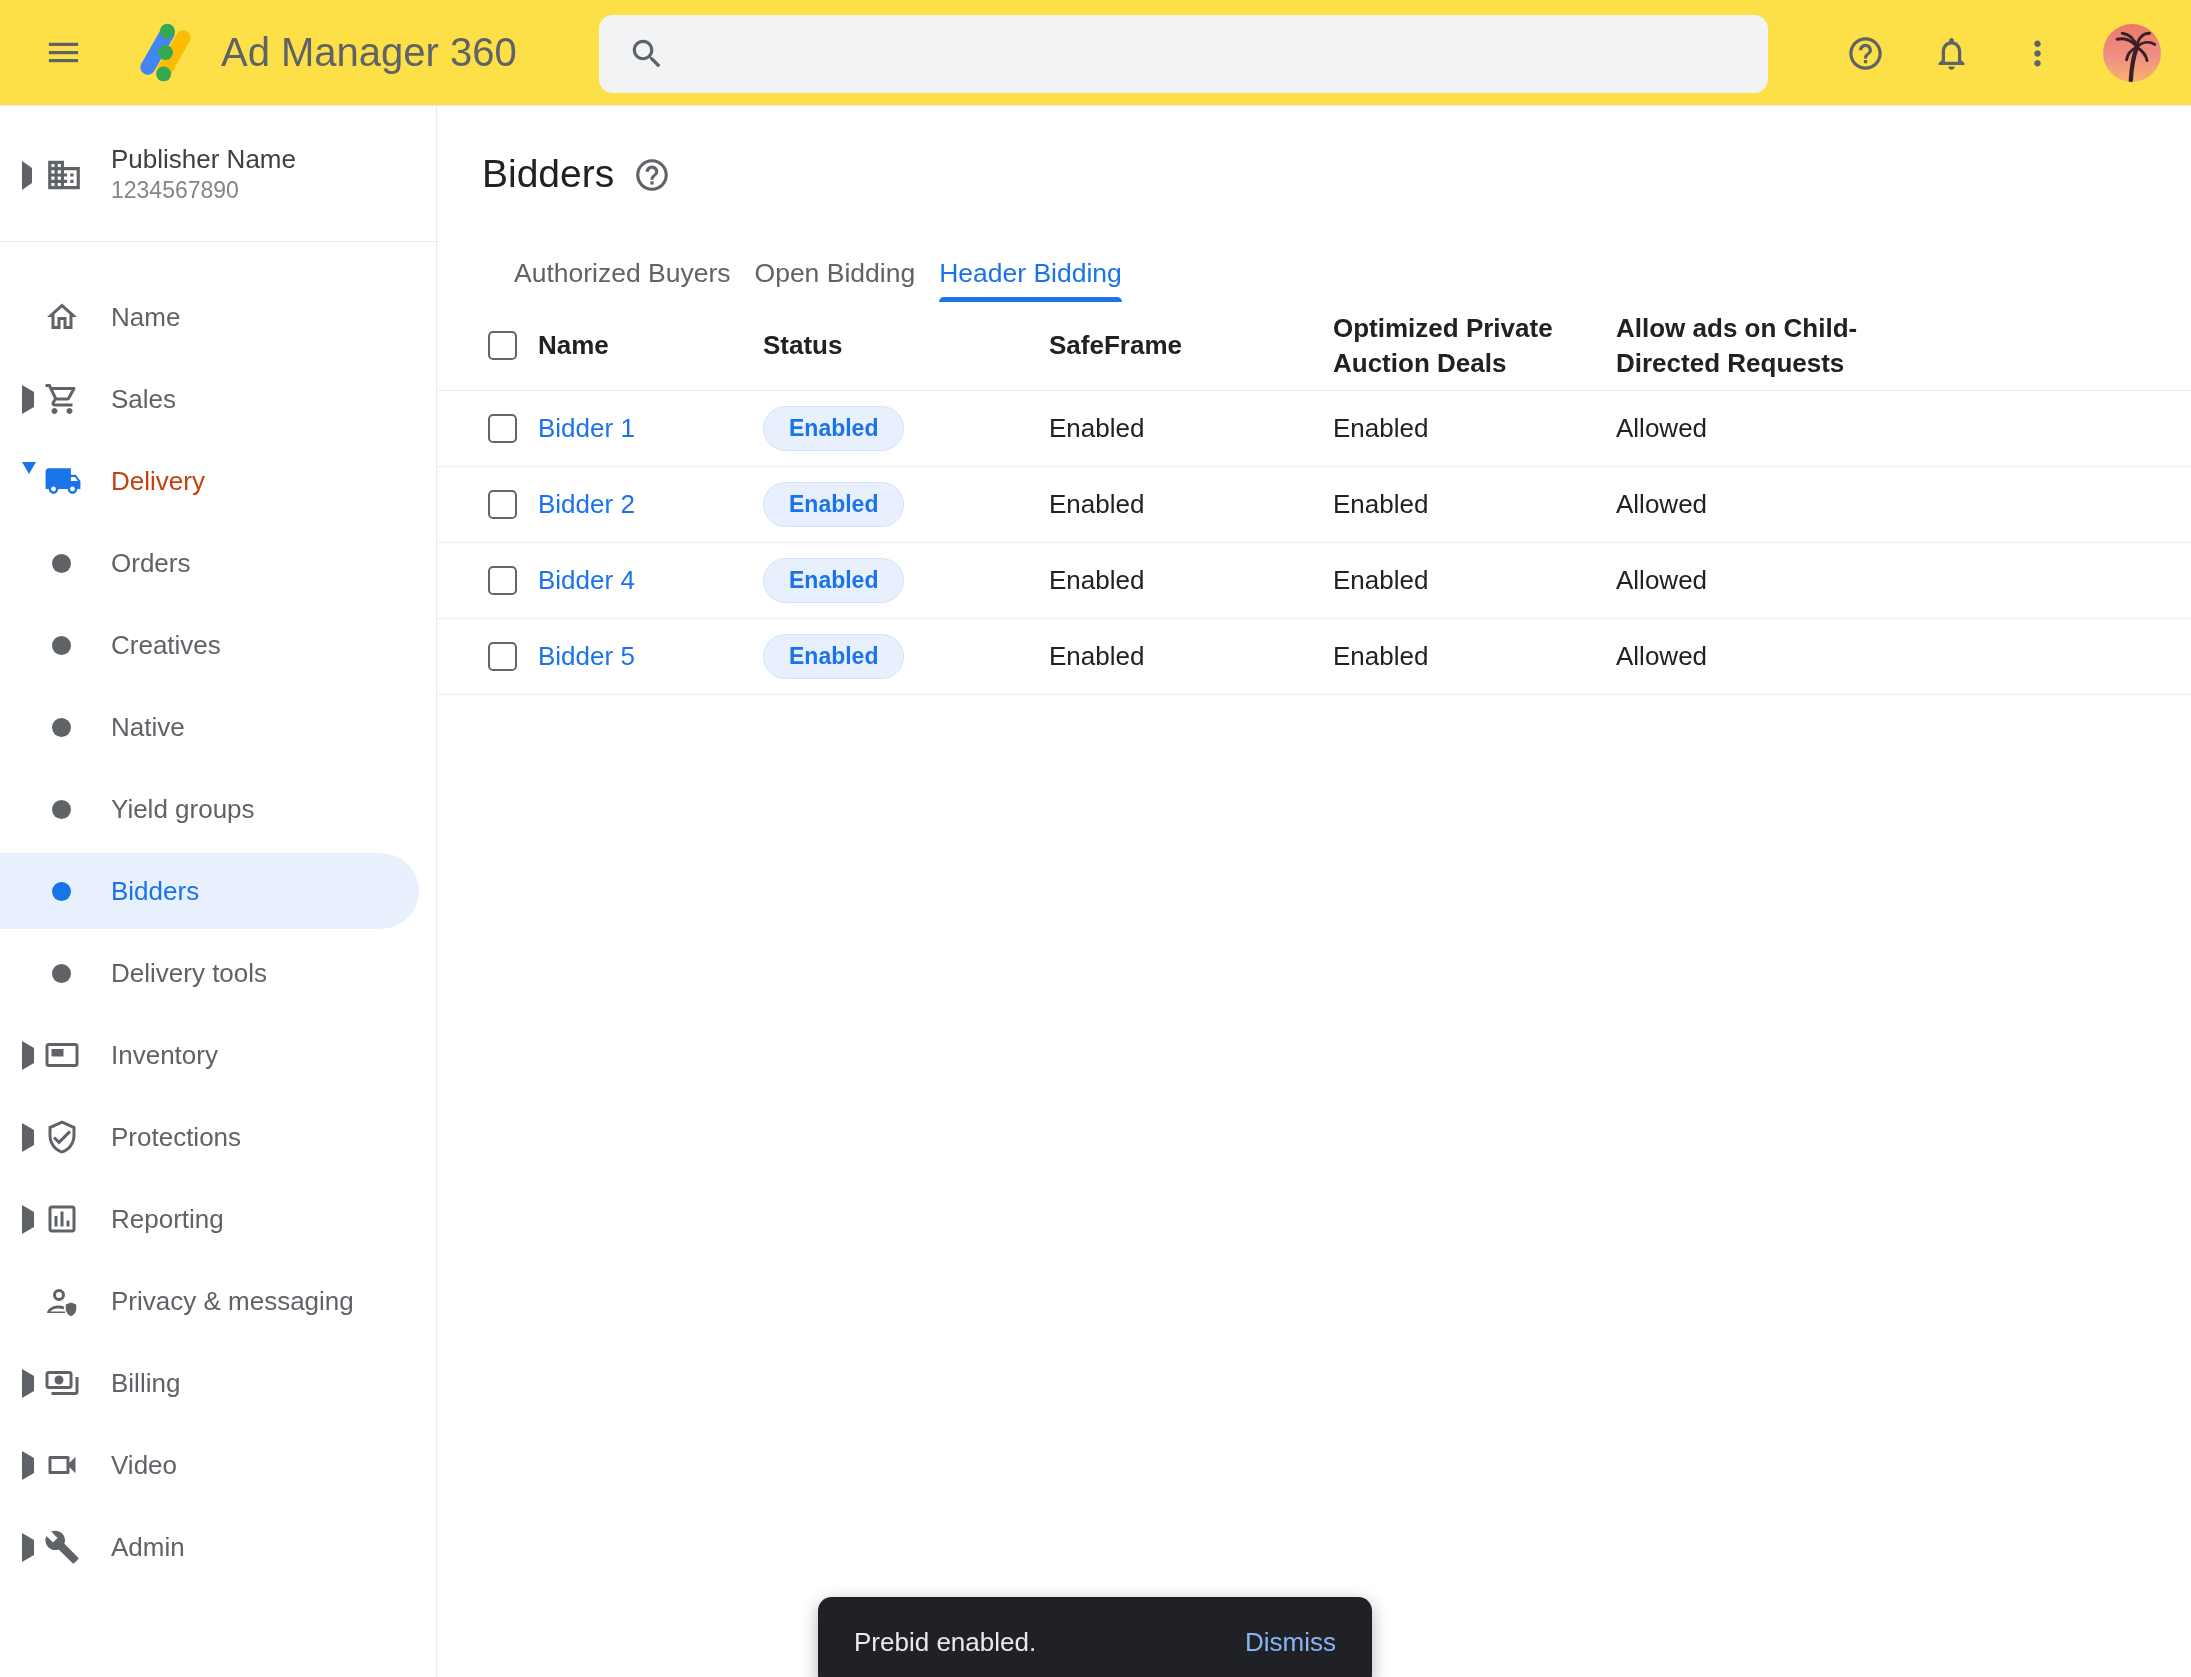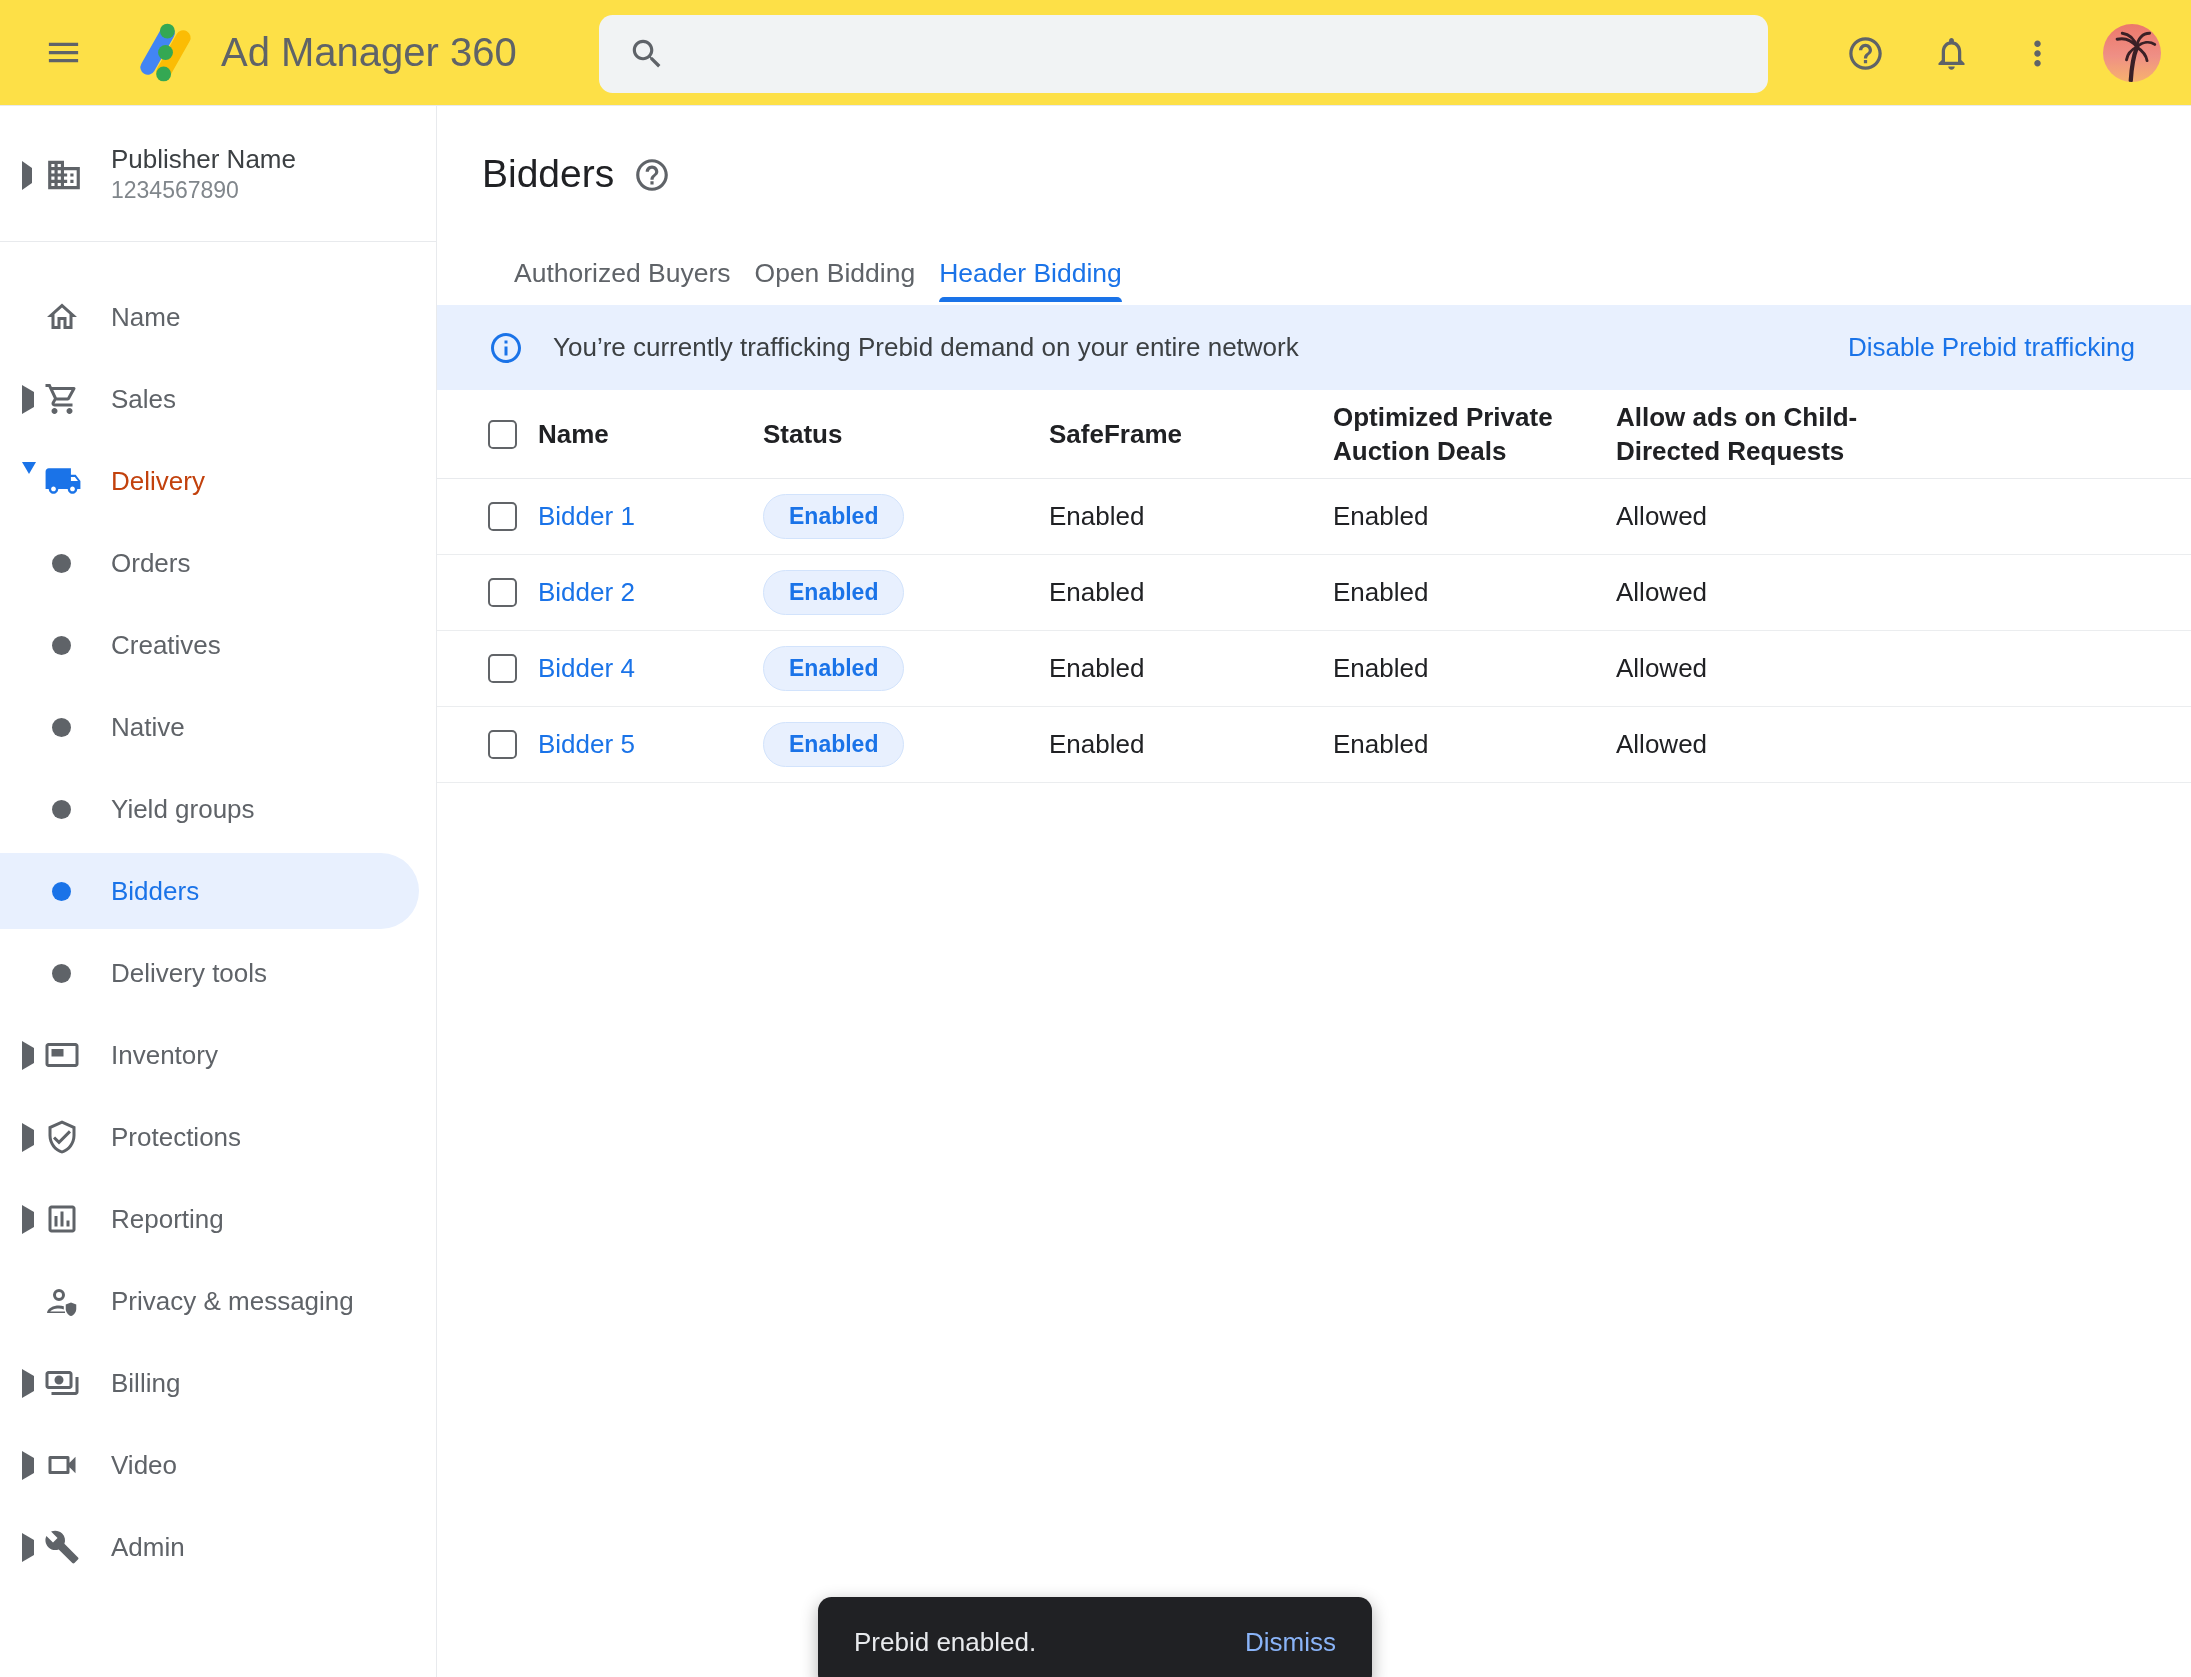--- a/index.html
+++ b/index.html
@@ -337,30 +337,20 @@
             </svg>
         </span>
       </div>
 
       <div class="tabs">
         <div class="tab">Authorized Buyers</div>
         <div class="tab">Open Bidding</div>
         <div class="tab active">Header Bidding</div>
       </div>
 
-      <div class="banner">
-        <span>
-          <svg width="36" height="36" viewBox="0 0 24 24">
-              <path class="ic-blue" d="M11 7h2v2h-2V7zm0 4h2v6h-2v-6zm1-9C6.48 2 2 6.48 2 12s4.48 10 10 10 10-4.48 10-10S17.52 2 12 2zm0 18c-4.41 0-8-3.59-8-8s3.59-8 8-8 8 3.59 8 8-3.59 8-8 8z"></path>
-            </svg>
-        </span>
-        <span class="banner-text">You’re currently trafficking Prebid demand on your entire network</span>
-        <span class="banner-spacer"></span>
-        <span class="banner-action">Disable Prebid trafficking</span>
-      </div>
 
       <div class="thead">
         <div class="col-check">
             <div class="checkbox"></div>
           </div>
         <div class="col-name">Name</div>
         <div class="col-status">Status</div>
         <div class="col-sf">SafeFrame</div>
         <div class="col-opad">
             <div class="hwrap">Optimized Private Auction Deals</div>

